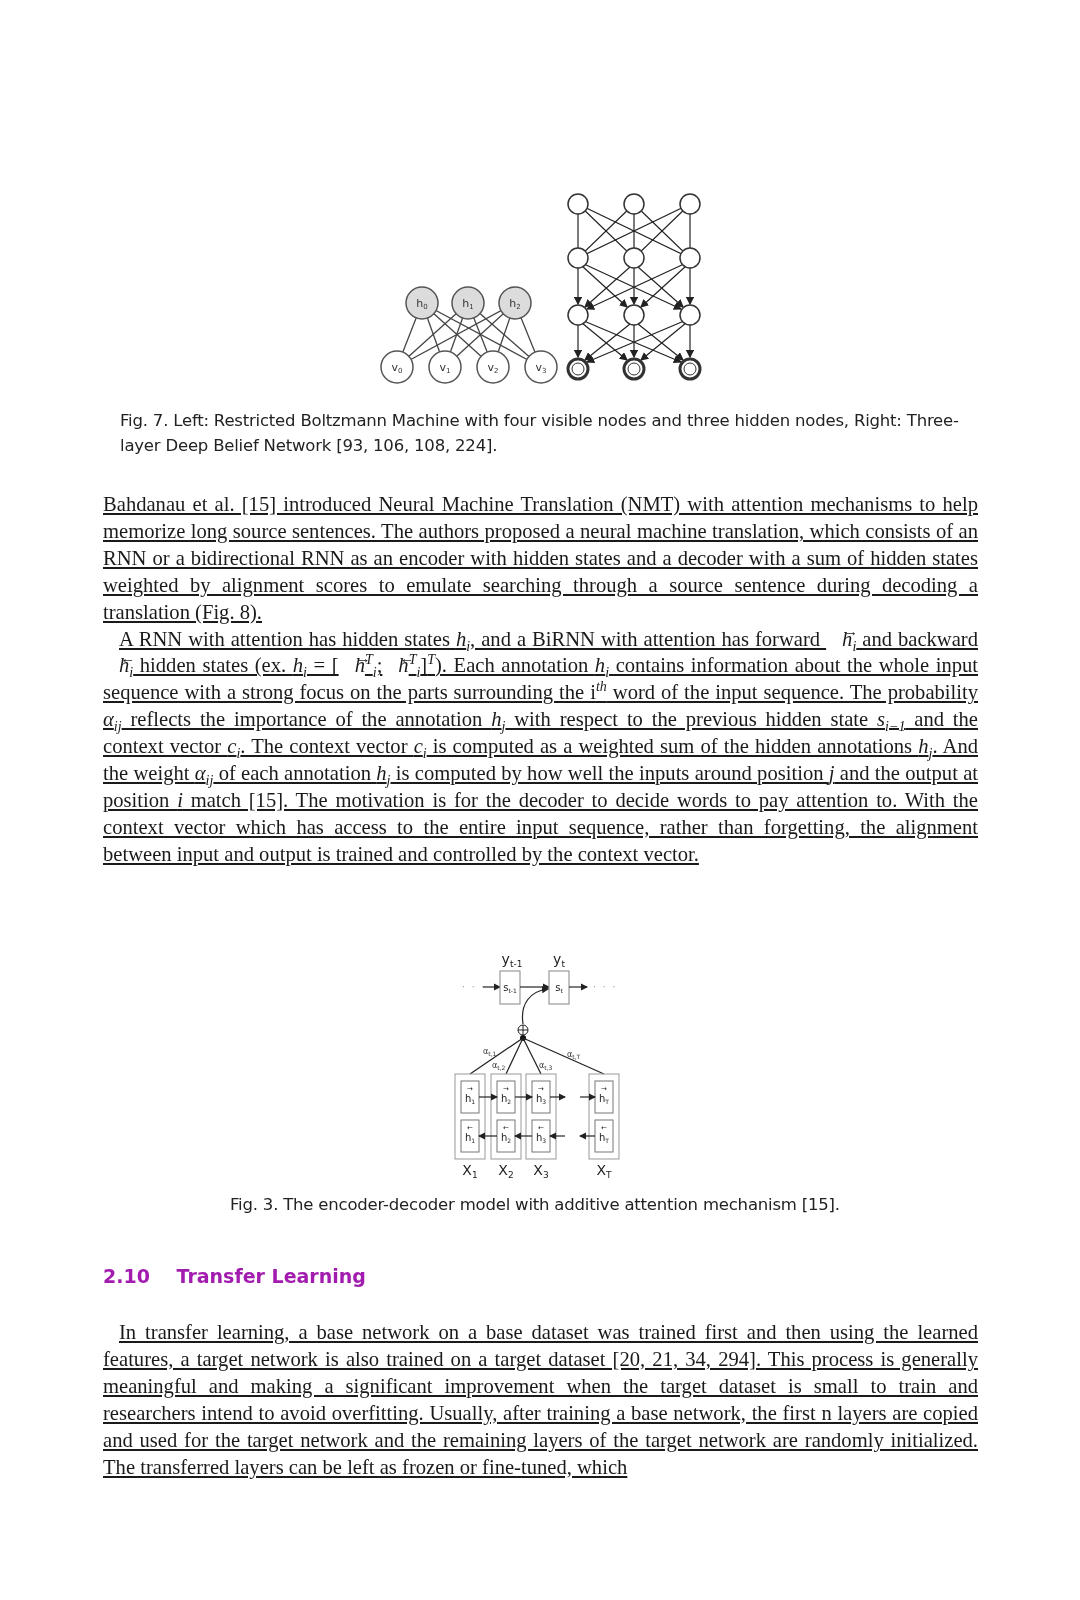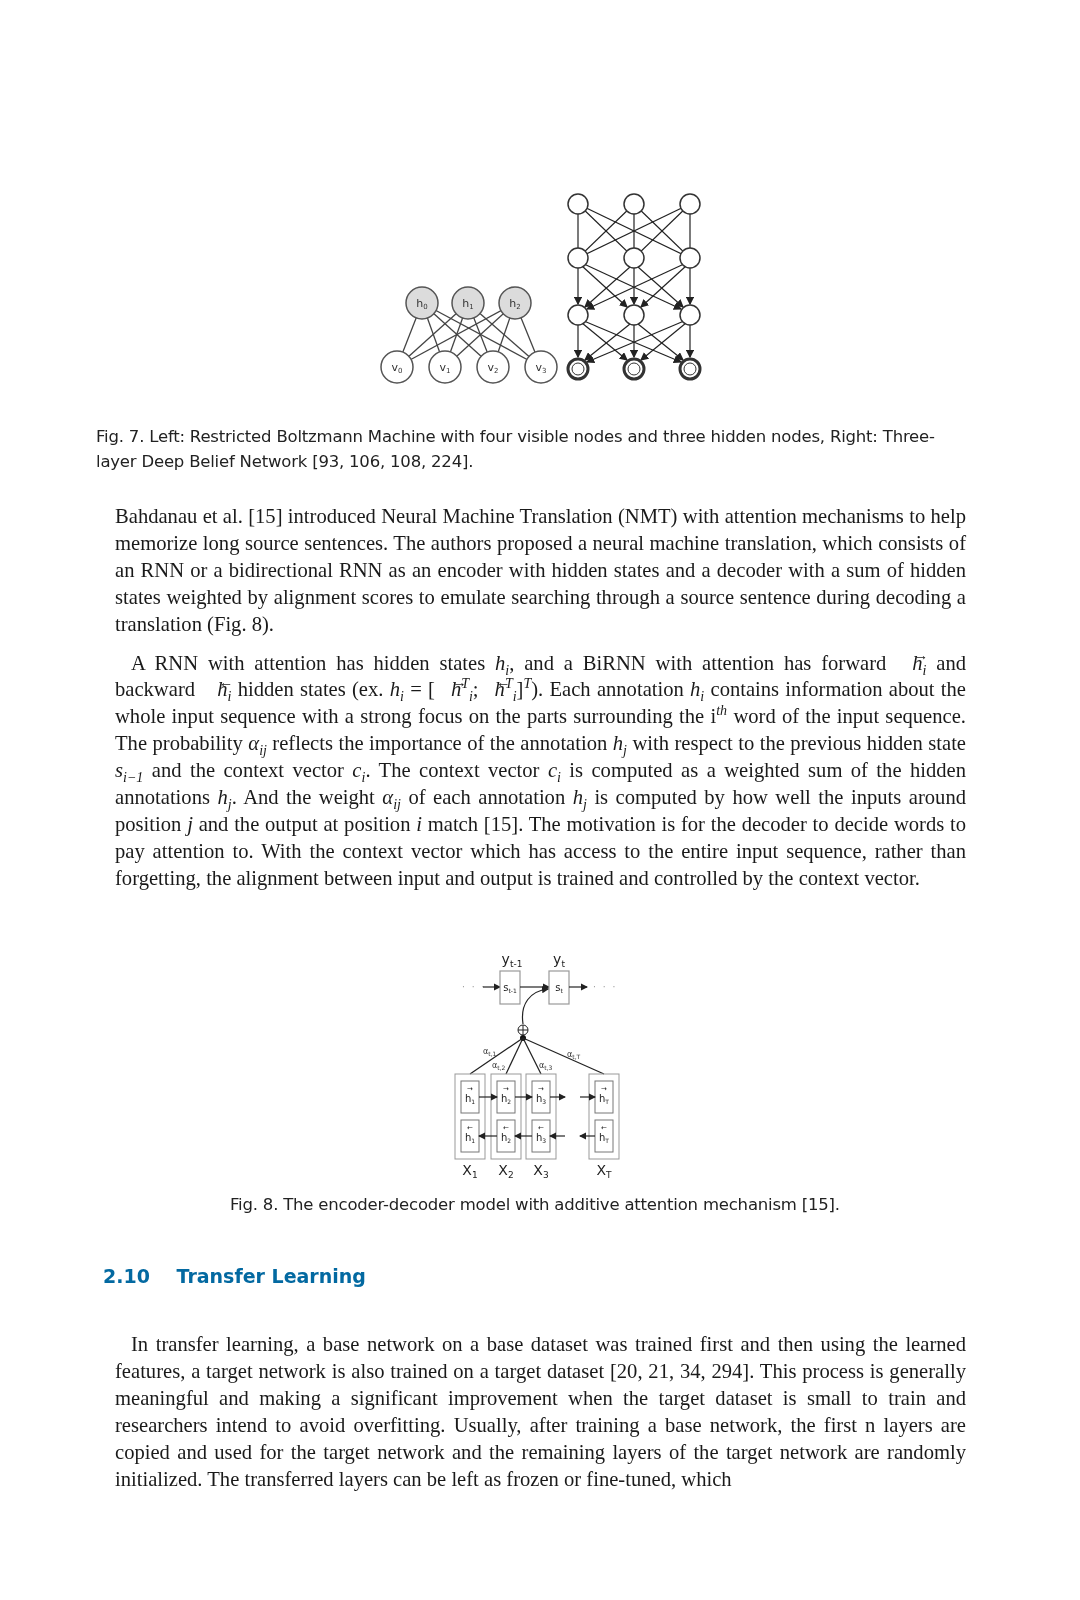--- a/index.html
+++ b/index.html
@@ -1,22 +1,22 @@
 <!DOCTYPE html>
 <html><head>
 <meta charset="utf-8">
 <style>
   html, body { margin:0; padding:0; background:#ffffff; }
   body { width:1080px; height:1600px; position:relative; overflow:hidden; color:#1a1a1a; }
   .abs { position:absolute; }
   .caption { font-family:"DejaVu Sans", sans-serif; font-size:16.5px; line-height:25px; color:#222; letter-spacing:-0.2px; }
   .body-text { position:absolute; left:103px; width:875px; font-family:"Liberation Serif", serif; font-size:20.6px; line-height:26.9px; text-align:justify; color:#1a1a1a; }
-  .body-text p { margin:12px; }
+  .body-text p { margin:0;text-decoration:underline; }
   .indent { text-indent:16px; }
-  .heading { font-family:"DejaVu Sans", sans-serif; font-weight:bold; font-size:19px; color:#0369a1;text-align:center; }
+  .heading { font-family:"DejaVu Sans", sans-serif; font-weight:bold; font-size:19px; color:#a21caf;text-align:center; }
   i.m { font-style:italic; }
   .vec { position:relative; display:inline-block; font-style:italic; }
   .vec::before { position:absolute; top:-0.55em; left:0.1em; font-size:0.7em; font-style:normal; }
   .vec.r::before { content:"\2192"; }
   .vec.l::before { content:"\2190"; }
   sub, sup { font-size:0.68em; line-height:0; }
   svg text { font-family:"DejaVu Sans", sans-serif; }
 </style>
 </head>
 <body>
@@ -113,21 +113,21 @@
       <circle cx="578" cy="364" r="10" stroke-width="3"></circle>
         <circle cx="634" cy="364" r="10" stroke-width="3"></circle>
         <circle cx="690" cy="364" r="10" stroke-width="3"></circle>
       <circle cx="578" cy="364" r="6" stroke-width="1" fill="none"></circle>
         <circle cx="634" cy="364" r="6" stroke-width="1" fill="none"></circle>
         <circle cx="690" cy="364" r="6" stroke-width="1" fill="none"></circle>
     </g>
   </svg>
 </div>
 
-<div class="abs caption" style="left:96px; top:408px; width:875px;margin-top:16px;">Fig. 7.  Left: Restricted Boltzmann Machine with four visible nodes and three hidden nodes, Right: Three-layer Deep Belief Network [93, 106, 108, 224].</div>
+<div class="abs caption" style="left:120px; top:408px; width:875px;">Fig. 7.  Left: Restricted Boltzmann Machine with four visible nodes and three hidden nodes, Right: Three-layer Deep Belief Network [93, 106, 108, 224].</div>
 
 <div class="body-text" style="top:491px;">
   <p>Bahdanau et al. [15] introduced Neural Machine Translation (NMT) with attention mechanisms to help memorize long source sentences. The authors proposed a neural machine translation, which consists of an RNN or a bidirectional RNN as an encoder with hidden states and a decoder with a sum of hidden states weighted by alignment scores to emulate searching through a source sentence during decoding a translation (Fig. 8).</p>
   <p class="indent"><span>A RNN with attention has hidden states </span><i class="m">h<sub>i</sub></i><span>, and a BiRNN with attention has forward </span><span class="vec r">h</span><i class="m"><sub>i</sub></i><span> and backward </span><span class="vec l">h</span><i class="m"><sub>i</sub></i><span> hidden states (ex. </span><i class="m">h<sub>i</sub></i> = [<span class="vec r">h</span><i class="m"><sup>T</sup><sub>i</sub></i>;<span class="vec l">h</span><i class="m"><sup>T</sup><sub>i</sub></i>]<i class="m"><sup>T</sup></i><span>). Each annotation </span><i class="m">h<sub>i</sub></i><span> contains information about the whole input sequence with a strong focus on the parts surrounding the i</span><sup><i>th</i></sup><span> word of the input sequence. The probability </span><i class="m">α<sub>ij</sub></i><span> reflects the importance of the annotation </span><i class="m">h<sub>j</sub></i><span> with respect to the previous hidden state </span><i class="m">s<sub>i−1</sub></i><span> and the context vector </span><i class="m">c<sub>i</sub></i><span>. The context vector </span><i class="m">c<sub>i</sub></i><span> is computed as a weighted sum of the hidden annotations </span><i class="m">h<sub>j</sub></i><span>. And the weight </span><i class="m">α<sub>ij</sub></i><span> of each annotation </span><i class="m">h<sub>j</sub></i><span> is computed by how well the inputs around position </span><i class="m">j</i><span> and the output at position </span><i class="m">i</i><span> match [15]. The motivation is for the decoder to decide words to pay attention to. With the context vector which has access to the entire input sequence, rather than forgetting, the alignment between input and output is trained and controlled by the context vector.</span></p>
 </div>
 
 <div class="abs" style="left:450px; top:925px; width:180px; height:240px;margin-top:19px;">
   <svg width="180" height="240" viewBox="450 925 180 240">
     <defs>
       <marker id="a2" markerWidth="6" markerHeight="6" refX="5" refY="3" orient="auto">
@@ -215,21 +215,21 @@
 
     <g font-size="14" fill="#222" text-anchor="middle">
       <text x="470" y="1156">X<tspan font-size="9" dy="3">1</tspan></text>
       <text x="506" y="1156">X<tspan font-size="9" dy="3">2</tspan></text>
       <text x="541" y="1156">X<tspan font-size="9" dy="3">3</tspan></text>
       <text x="604" y="1156">X<tspan font-size="9" dy="3">T</tspan></text>
     </g>
   </svg>
 </div>
 
-<div class="abs caption" style="left:230px; top:1192px; width:700px;">Fig. 8.  The encoder-decoder model with additive attention mechanism [15].</div>
+<div class="abs caption" style="left:230px; top:1192px; width:700px;">Fig. 3.  The encoder-decoder model with additive attention mechanism [15].</div>
 
 <div class="abs heading" style="left:103px; top:1265px;">
   <span>2.10</span>
   <span style="margin-left:20px;">Transfer Learning</span>
 </div>
 
 <div class="body-text" style="top:1319px;">
   <p class="indent">In transfer learning, a base network on a base dataset was trained first and then using the learned features, a target network is also trained on a target dataset [20, 21, 34, 294]. This process is generally meaningful and making a significant improvement when the target dataset is small to train and researchers intend to avoid overfitting. Usually, after training a base network, the first n layers are copied and used for the target network and the remaining layers of the target network are randomly initialized. The transferred layers can be left as frozen or fine-tuned, which</p>
 </div>
 

